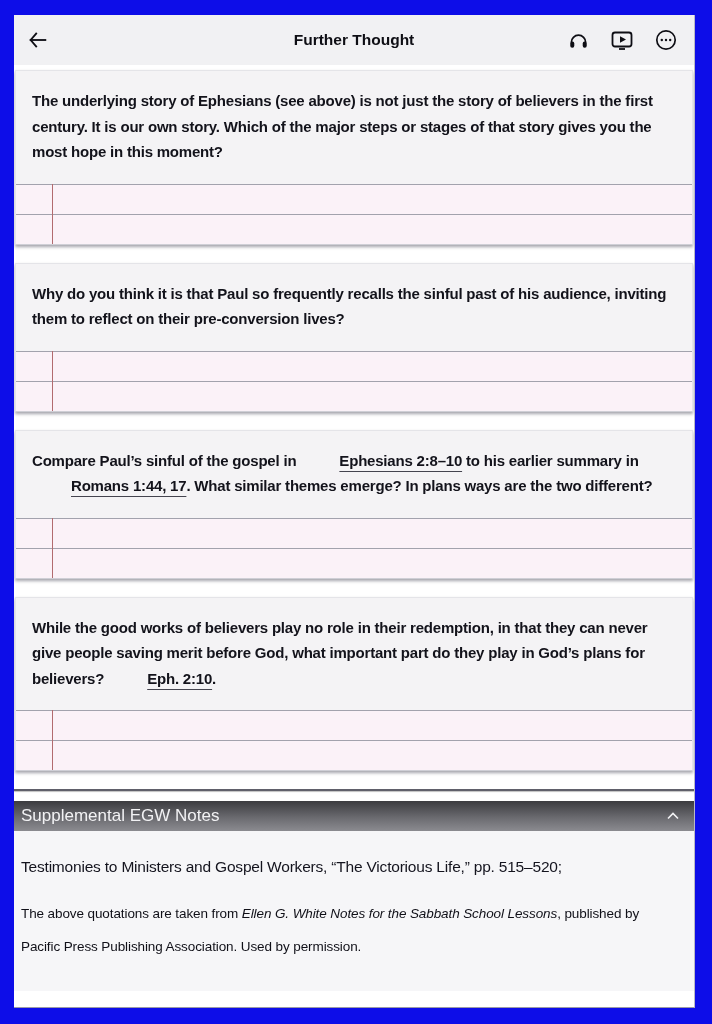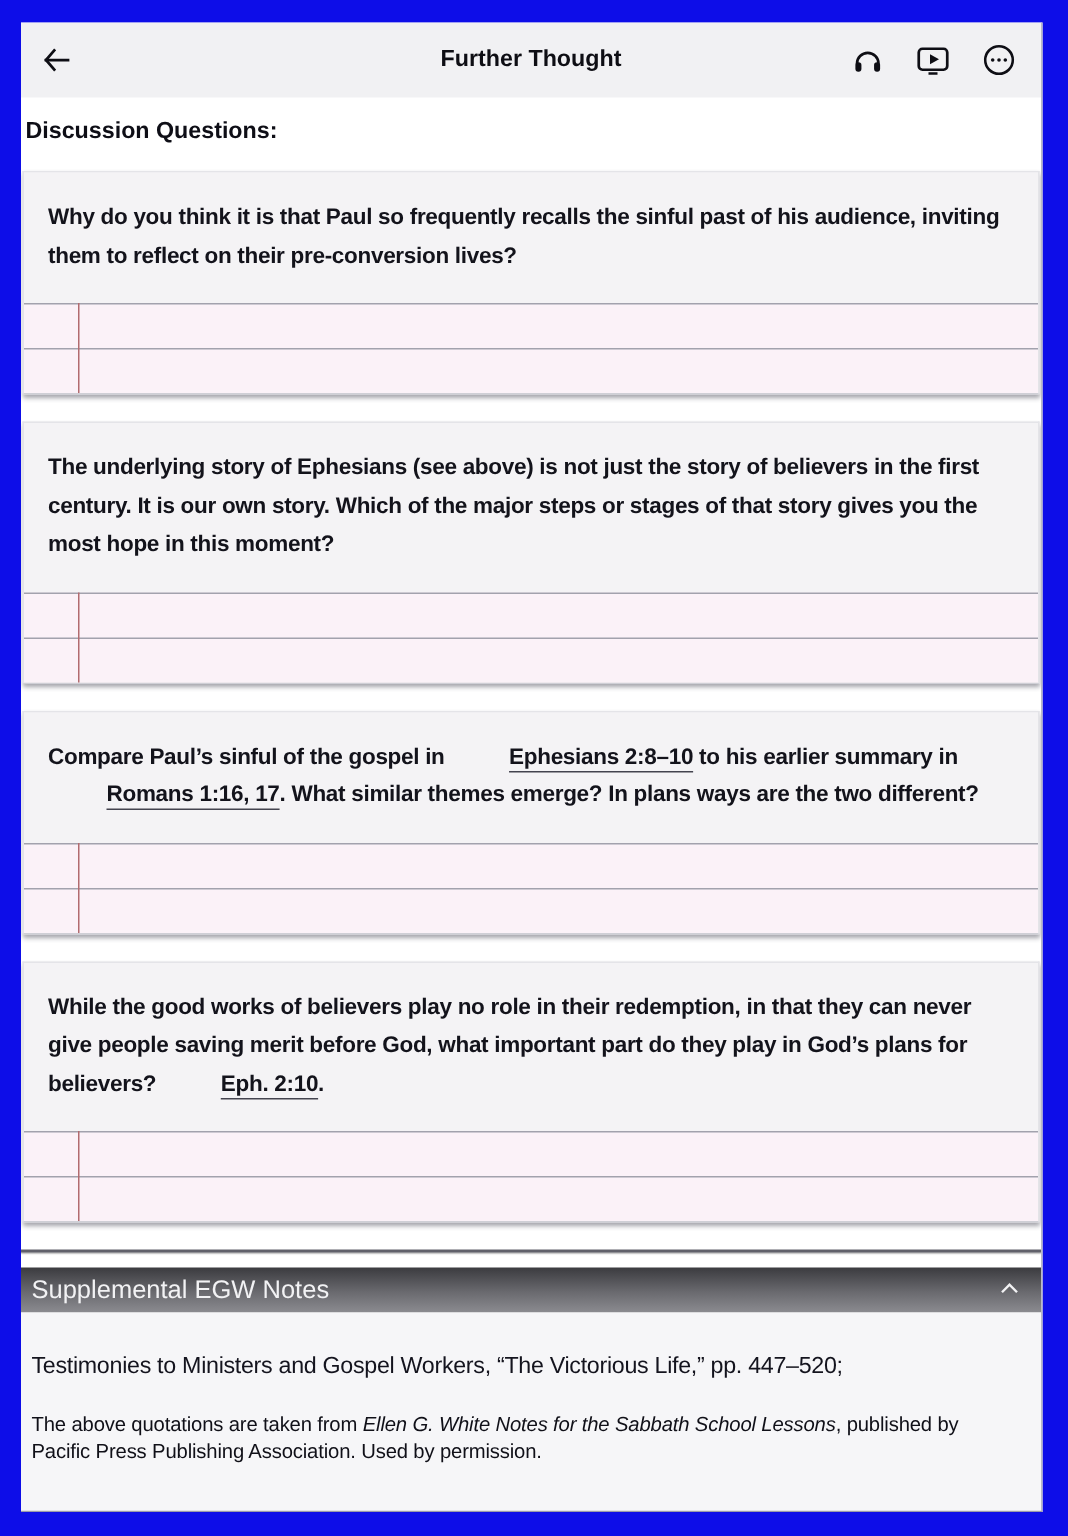--- a/index.html
+++ b/index.html
@@ -111,21 +111,21 @@
   }
   .egw-ref-line {
     font-size: 15.5px;
     line-height: 27px;
     color: #14141e;
     letter-spacing: -0.2px;
   }
   .egw-permission {
     margin-top: 17px;
     font-size: 13.5px;
-    line-height: 18px;
+    line-height: 33px;
     color: #101018;
     letter-spacing: -0.1px;
     padding-right: 4px;
   }
   .egw-permission .it { font-style: italic; }
 </style>
 </head>
 <body>
 
 <div class="page">
@@ -165,41 +165,40 @@
             <circle cx="12" cy="12" r="9.2" fill="none" stroke="#0e0e14" stroke-width="1.7"></circle>
             <circle cx="7.8" cy="12" r="1.2" fill="#0e0e14"></circle>
             <circle cx="12" cy="12" r="1.2" fill="#0e0e14"></circle>
             <circle cx="16.2" cy="12" r="1.2" fill="#0e0e14"></circle>
           </svg>
         </span>
       </button>
     </div>
   </div>
 
-  <div class="section-label">Discussion Questions:</div>
 
   <div class="questions" id="questions-list">
       <div class="q-card">
+        <div class="q-text"><span>The underlying story of Ephesians (see above) is not just the story of believers in the first century. It is our own story. Which of the major steps or stages of that story gives you the most hope in this moment?</span></div>
+        <div class="q-lines">
+          <div class="q-row"></div>
+          <div class="q-row"></div>
+          <div class="margin-line"></div>
+        </div>
+      </div>
+      <div class="q-card">
         <div class="q-text"><span>Why do you think it is that Paul so frequently recalls the sinful past of his audience, inviting them to reflect on their pre-conversion lives?</span></div>
         <div class="q-lines">
           <div class="q-row"></div>
           <div class="q-row"></div>
           <div class="margin-line"></div>
         </div>
       </div>
       <div class="q-card">
-        <div class="q-text"><span>The underlying story of Ephesians (see above) is not just the story of believers in the first century. It is our own story. Which of the major steps or stages of that story gives you the most hope in this moment?</span></div>
-        <div class="q-lines">
-          <div class="q-row"></div>
-          <div class="q-row"></div>
-          <div class="margin-line"></div>
-        </div>
-      </div>
-      <div class="q-card">
-        <div class="q-text"><span>Compare Paul’s sinful of the gospel in </span><span class="u-link">Ephesians 2:8–10</span><span> to his earlier summary in </span><span class="u-link">Romans 1:16, 17</span><span>. What similar themes emerge? In plans ways are the two different?</span></div>
+        <div class="q-text"><span>Compare Paul’s sinful of the gospel in </span><span class="u-link">Ephesians 2:8–10</span><span> to his earlier summary in </span><span class="u-link">Romans 1:44, 17</span><span>. What similar themes emerge? In plans ways are the two different?</span></div>
         <div class="q-lines">
           <div class="q-row"></div>
           <div class="q-row"></div>
           <div class="margin-line"></div>
         </div>
       </div>
       <div class="q-card">
         <div class="q-text"><span>While the good works of believers play no role in their redemption, in that they can never give people saving merit before God, what important part do they play in God’s plans for believers? </span><span class="u-link">Eph. 2:10</span><span>.</span></div>
         <div class="q-lines">
           <div class="q-row"></div>
@@ -215,18 +214,18 @@
     <div class="egw-bar-title">Supplemental EGW Notes</div>
     <span>
       <svg width="14" height="10" viewBox="0 0 14 10">
         <polyline points="2,7.5 7,2.5 12,7.5" fill="none" stroke="#f2f2f4" stroke-width="1.6"></polyline>
       </svg>
     </span>
   </div>
 
   <div class="egw-body">
     <div id="egw-refs">
-        <div class="egw-ref-line">Testimonies to Ministers and Gospel Workers, “The Victorious Life,” pp. 447–520;</div>
+        <div class="egw-ref-line">Testimonies to Ministers and Gospel Workers, “The Victorious Life,” pp. 515–520;</div>
       </div>
     <div class="egw-permission" id="egw-permission"><span>The above quotations are taken from </span><span class="it">Ellen G. White Notes for the Sabbath School Lessons</span><span>, published by Pacific Press Publishing Association. Used by permission.</span></div>
   </div>
 
 </div>
 
 </body></html>

